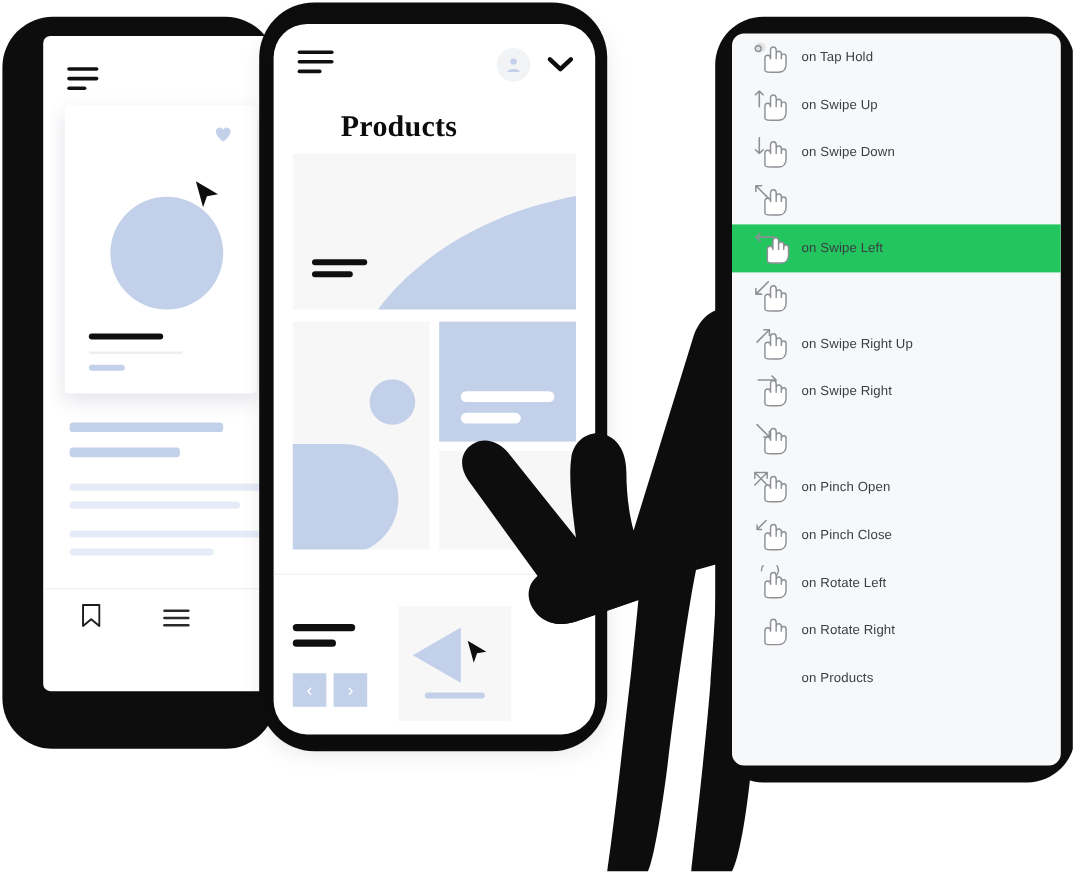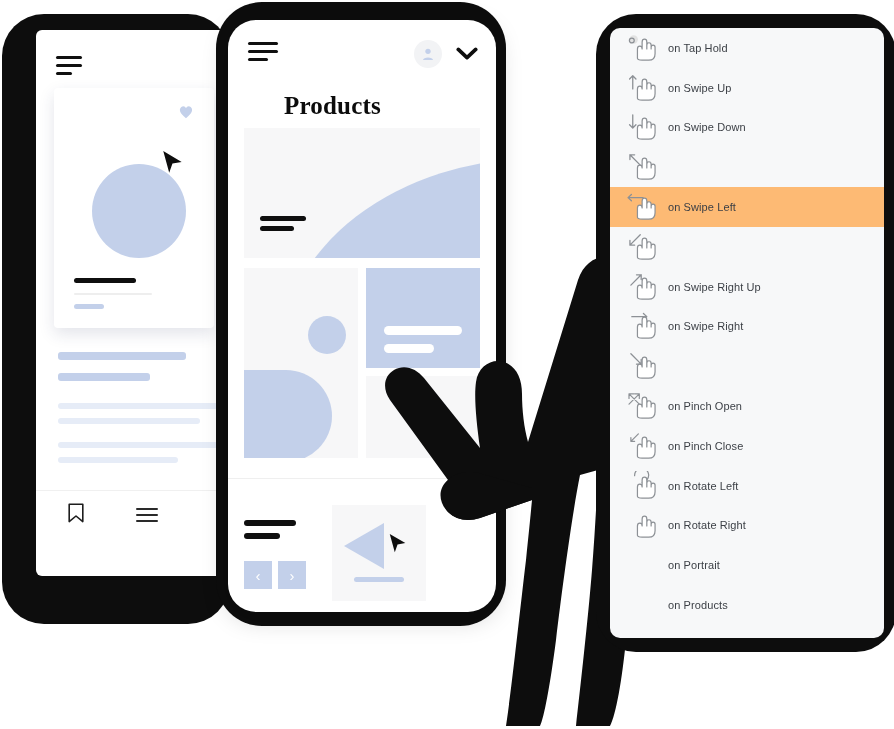--- a/index.html
+++ b/index.html
@@ -146,21 +146,21 @@
   }
   #media-cursor { position:absolute; left:55px; top:28px; width:22px; height:22px; }
   #media-bar { position:absolute; left:22px; bottom:19px; width:50px; height:5px; background:#c3d0ea; border-radius:3px; }
 
   
   #menu-list { position:absolute; left:0; top:0; width:274px; }
   .menu-row {
     display:flex; align-items:center; height:39.8px;
     padding-left:14px;
   }
-  .menu-row.selected { background:#fdba74; }
+  .menu-row.selected { background:#22c55e;text-align:center; }
   .menu-icon { width:44px; height:30px; flex:0 0 44px; position:relative; }
   .menu-label {
     font-size:11px; color:#3b3f45; letter-spacing:.1px;
     font-family:"Liberation Sans", sans-serif; white-space:nowrap;
   }
 
   
   #hand { position:absolute; left:330px; top:170px; width:360px; height:560px; pointer-events:none; }
 </style>
 </head>
@@ -373,22 +373,18 @@
           <span class="menu-label">on Rotate Left</span>
         </div>
         <div class="menu-row">
           <span class="menu-icon"><svg viewBox="0 0 40 32" width="40" height="30">
               <path d="M13 27 L13 17 C13 15 14.2 14 15.6 14 C17 14 18 15 18 17 L18 9.5 C18 7.6 19.2 6.5 20.6 6.5 C22 6.5 23 7.6 23 9.5 L23 17 L23 13 C23 11.4 24 10.4 25.3 10.4 C26.6 10.4 27.6 11.4 27.6 13 L27.6 17 L27.6 15.2 C27.6 13.8 28.5 12.9 29.7 12.9 C30.9 12.9 31.8 13.8 31.8 15.2 L31.8 22 C31.8 26.4 29 29 25 29 L18 29 C15 29 13 28.4 13 27 Z" fill="#fff" stroke="#8d9196" stroke-width="1.3" stroke-linejoin="round"></path>
             </svg></span>
           <span class="menu-label">on Rotate Right</span>
         </div>
         <div class="menu-row">
           <span class="menu-icon"></span>
-          <span class="menu-label">on Portrait</span>
-        </div>
-        <div class="menu-row">
-          <span class="menu-icon"></span>
           <span class="menu-label">on Products</span>
         </div>
       </div>
   </div>
 
 </div>
 
 </body></html>

